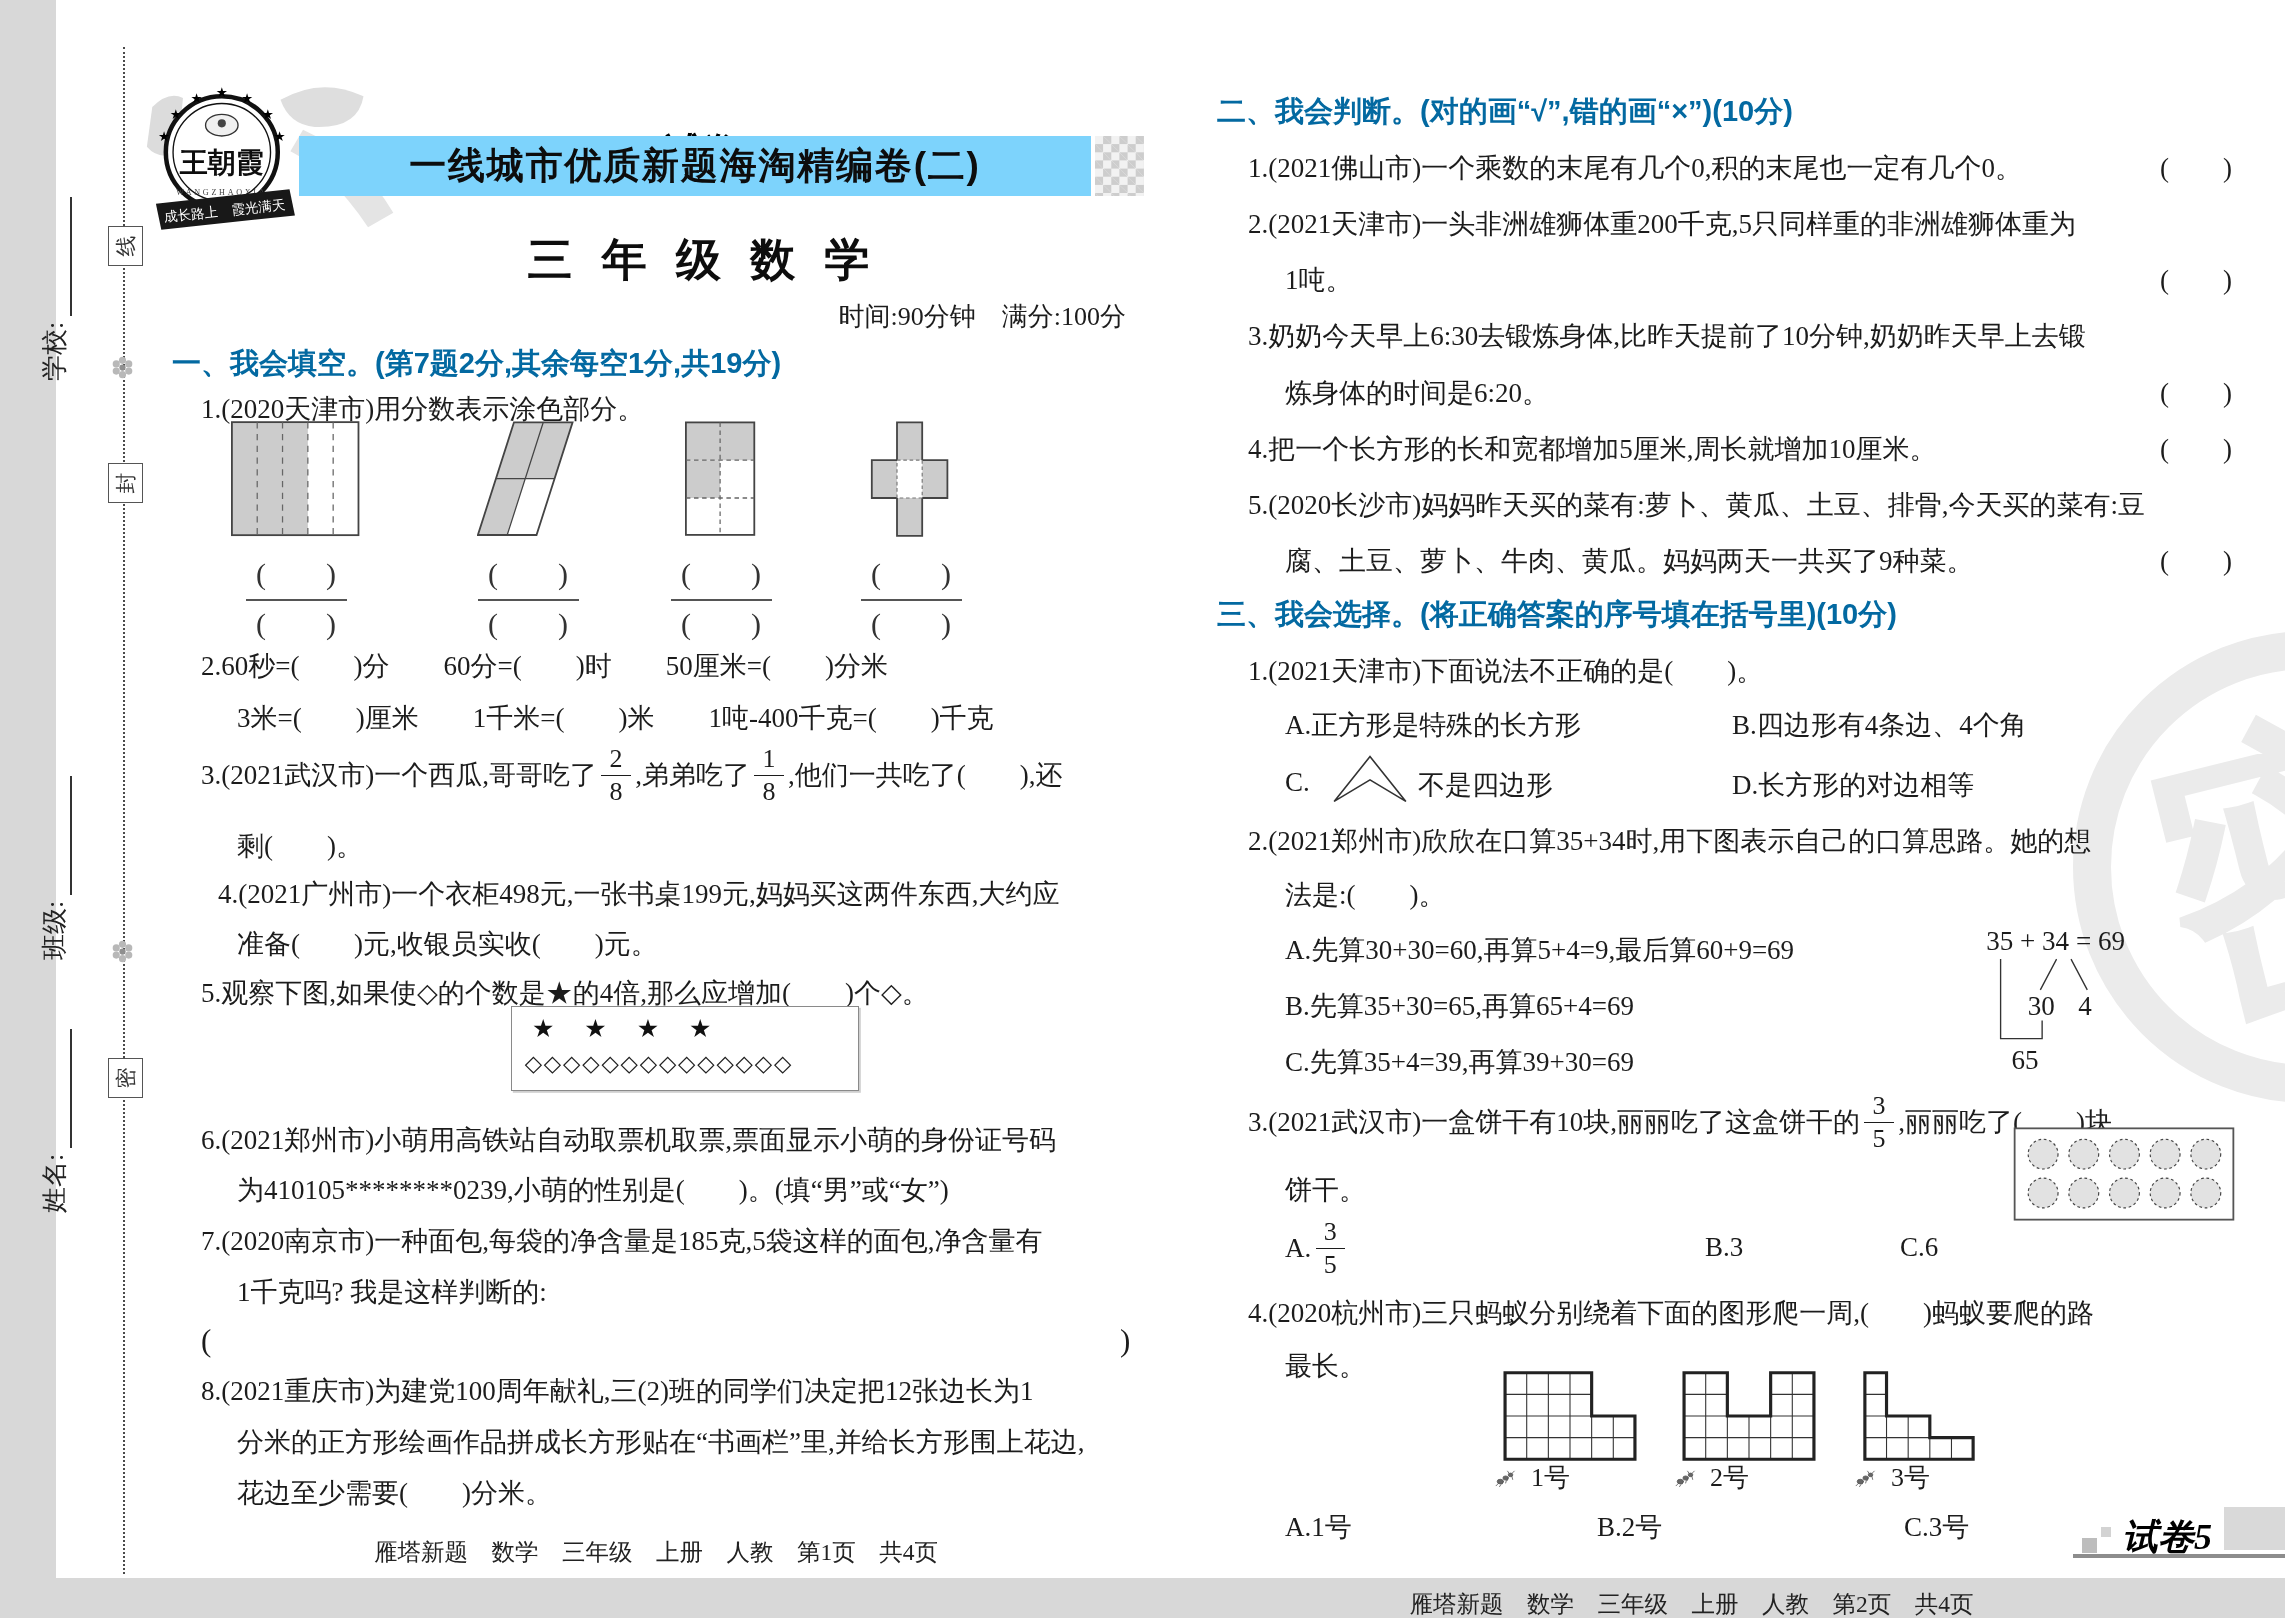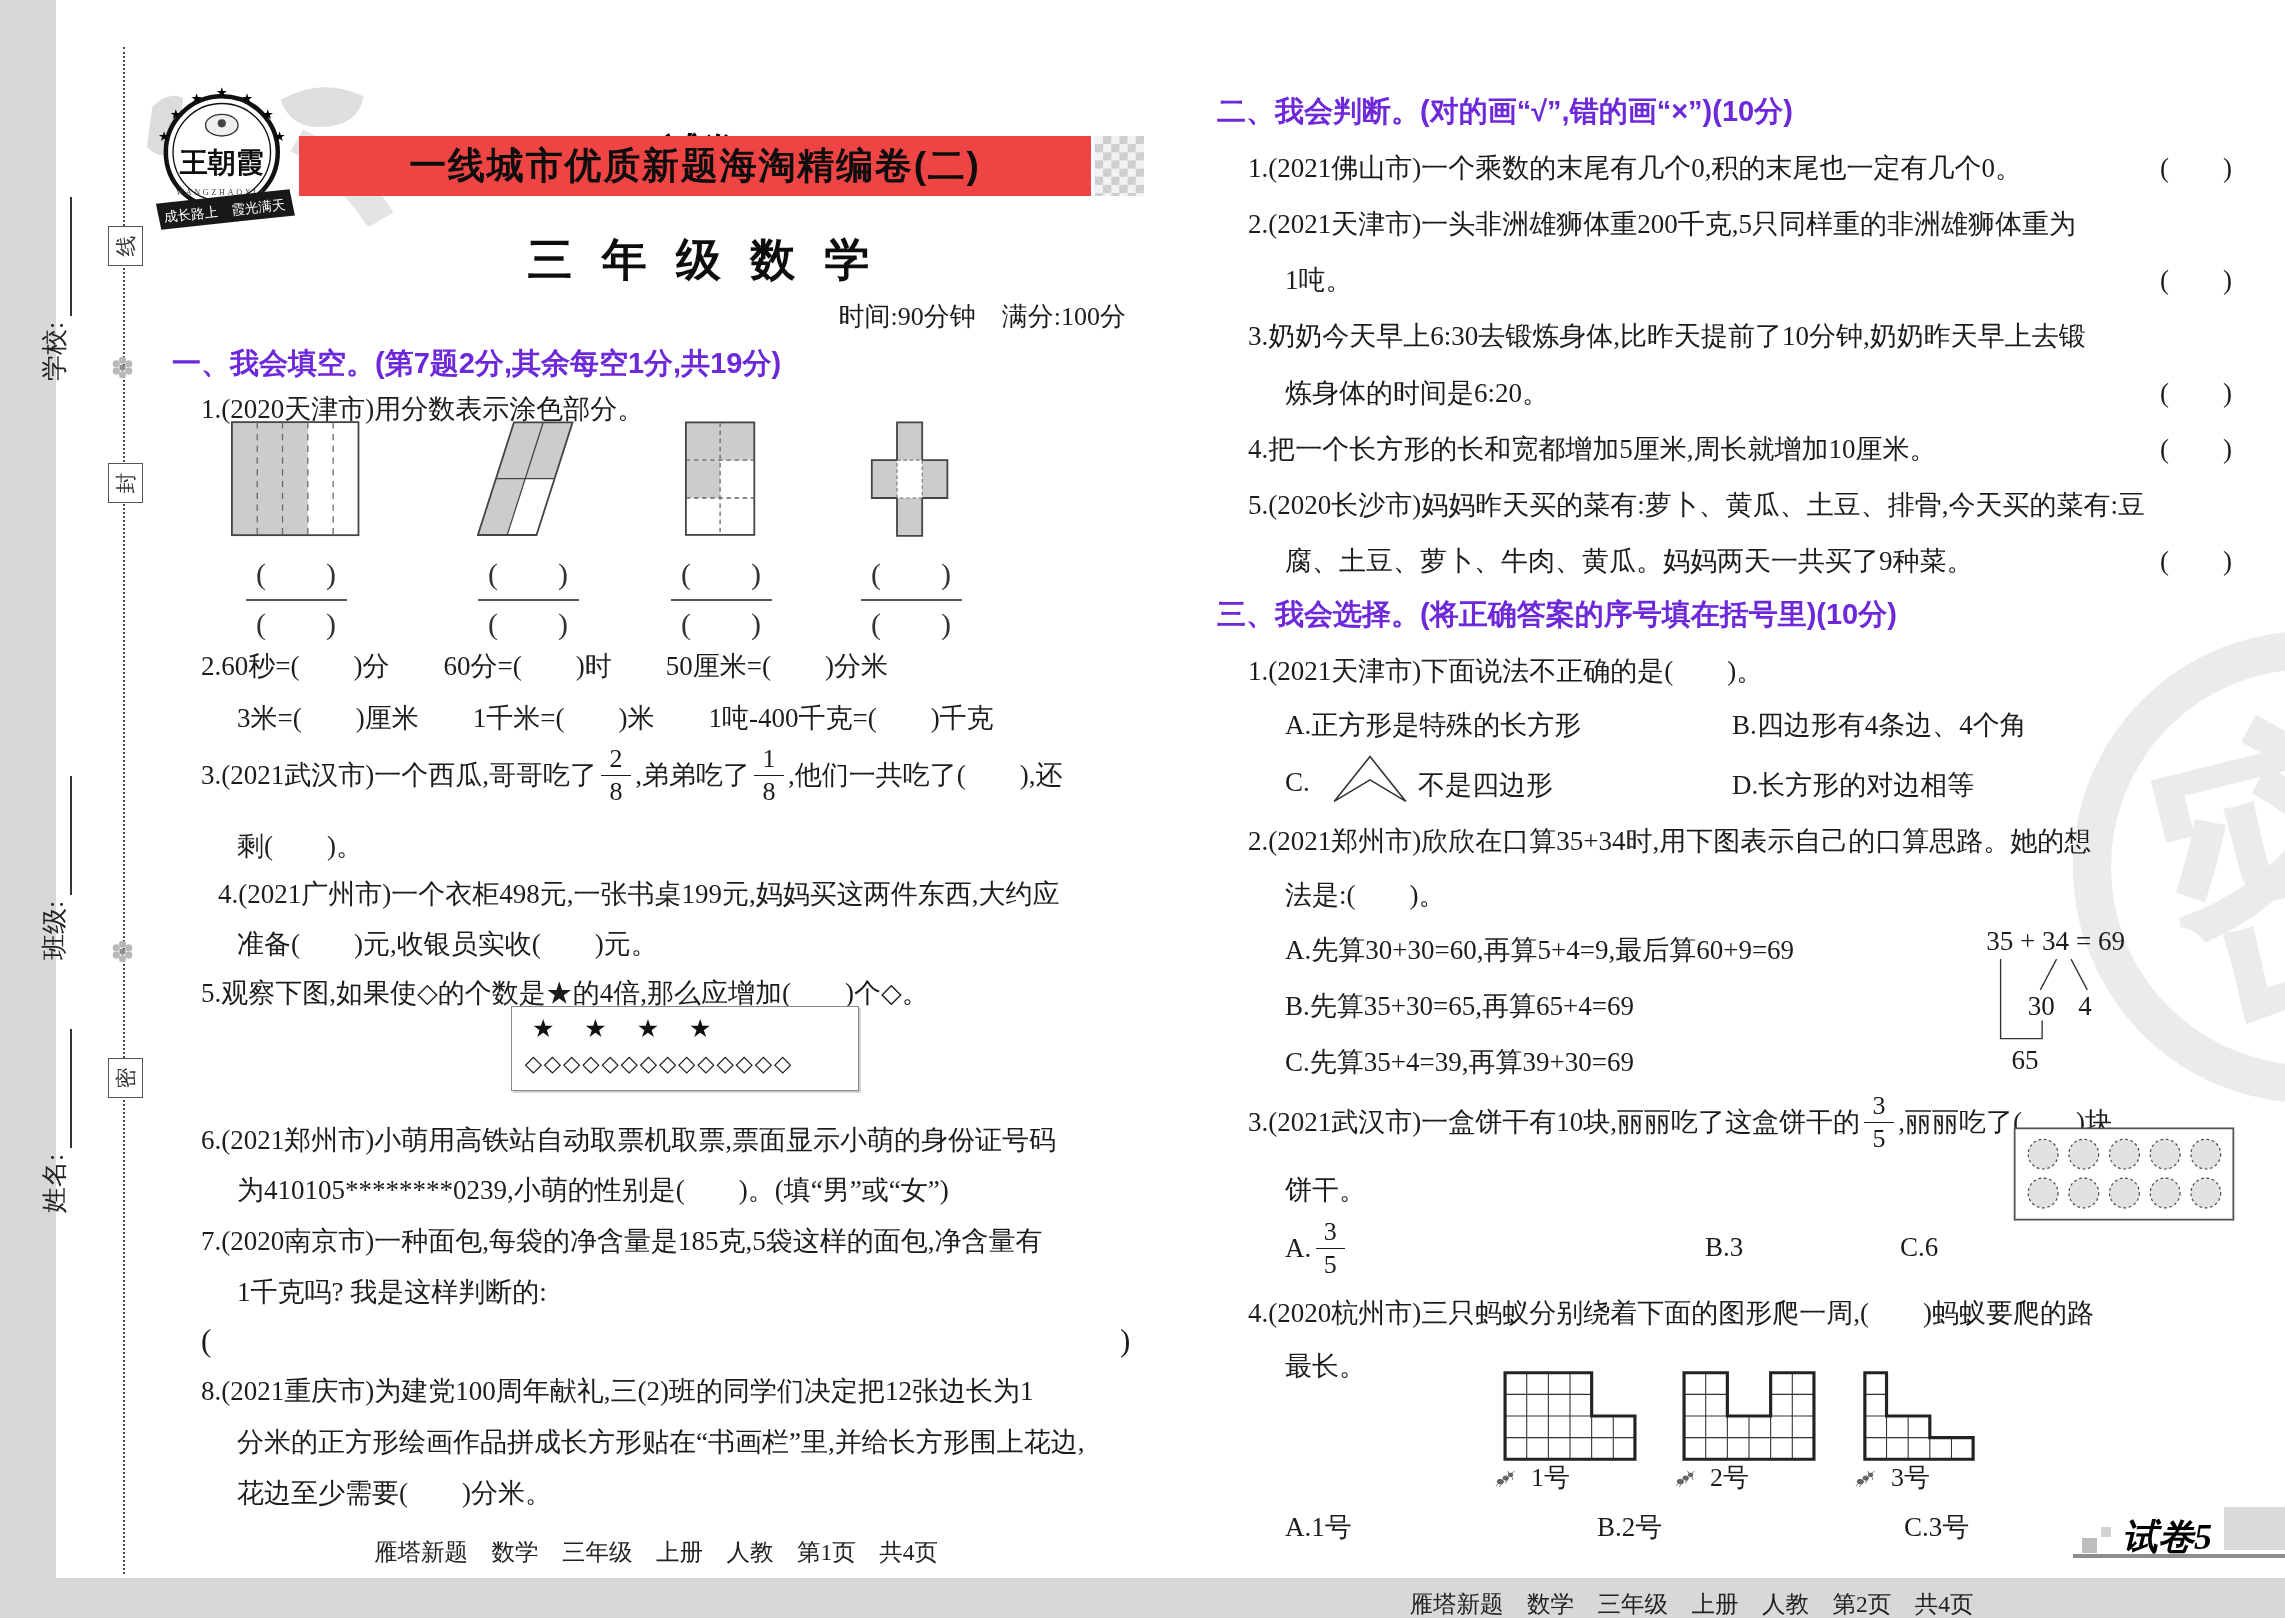--- a/index.html
+++ b/index.html
@@ -1,36 +1,36 @@
 <!DOCTYPE html>
 <html style="font-size:14.5px"><head>
 <meta charset="utf-8">
 <style>
   html,body{margin:0;padding:0;}
   body{background:#d8d8d8;font-family:"Liberation Serif","DejaVu Serif",serif;}
   #page{position:relative;width:2286px;height:1618px;overflow:hidden;background:#d8d8d8;}
   #paper{position:absolute;left:56px;top:0;right:0;bottom:40px;background:#ffffff;}
   .t{position:absolute;white-space:nowrap;font-family:"Liberation Serif","DejaVu Serif",serif;
      font-size:27px;color:#1c1c1c;z-index:3;}
-  .h{font-family:"Liberation Sans","DejaVu Sans",sans-serif;font-weight:bold;font-size:29px;color:#6d28d9;}
+  .h{font-family:"Liberation Sans","DejaVu Sans",sans-serif;font-weight:bold;font-size:29px;color:#0369a1;}
   .qline{position:absolute;display:flex;align-items:center;white-space:nowrap;
      font-size:27px;color:#1c1c1c;z-index:3;}
   .frac{display:inline-flex;flex-direction:column;align-items:center;line-height:1.05;margin:0 4.5px;font-size:26px;}
   .frac .fn{padding:0 8.1px 2.7px;border-bottom:1.8px solid #1c1c1c;}
   .frac .fd{padding-top:2.7px;}
   .fb{position:absolute;width:136px;text-align:center;font-size:30px;color:#333;z-index:3;}
   .fb .fbline{width:101px;height:0;border-top:2.3px solid #555;margin:3.6px auto;}
   .seal{position:absolute;left:108px;width:33px;height:38px;border:1.8px solid #555;background:#fff;
      display:flex;align-items:center;justify-content:center;z-index:4;}
   .seal span{transform:rotate(-90deg);font-size:21px;color:#333;}
   .sv{position:absolute;transform:rotate(-90deg);transform-origin:left bottom;font-size:26px;color:#222;
       display:flex;align-items:flex-end;z-index:4;white-space:nowrap;}
   .sv .blankline{display:inline-block;width:119px;border-bottom:2.3px solid #333;height:3.6px;margin-left:5.4px;}
   .dotline{position:absolute;left:123px;top:47px;height:1527px;width:0;border-left:2.7px dotted #4a4a4a;z-index:2;}
-  .bannerbar{position:absolute;left:299px;top:136px;width:792px;height:60px;background:#ef4444;
+  .bannerbar{position:absolute;left:299px;top:136px;width:792px;height:60px;background:#7dd3fc;
      display:flex;align-items:center;justify-content:center;z-index:3;}
   .bannerbar div{font-family:"Liberation Sans","DejaVu Sans",sans-serif;font-weight:bold;font-size:37px;color:#0d0d0d;letter-spacing:1.8px;}
   .checker{position:absolute;left:1095px;top:136px;width:49px;height:60px;z-index:3;
      background-image:linear-gradient(45deg,#cdcdcd 25%,transparent 25%,transparent 75%,#cdcdcd 75%),
                       linear-gradient(45deg,#cdcdcd 25%,transparent 25%,transparent 75%,#cdcdcd 75%);
      background-position:0 0,8.1px 8.1px;background-size:16.3px 16.3px;background-color:#f2f2f2;}
   .wm{position:absolute;left:2073px;top:631px;width:396px;height:396px;border:38px solid #ebebeb;
       border-radius:50%;z-index:1;display:flex;align-items:center;justify-content:center;}
   .wm span{font-size:299px;color:#ebebeb;transform:rotate(-14deg);font-family:"Liberation Sans","DejaVu Sans",sans-serif;font-weight:bold;}
   .starline{position:absolute;left:341px;top:127px;width:724px;text-align:center;z-index:3;font-size:31px;}

